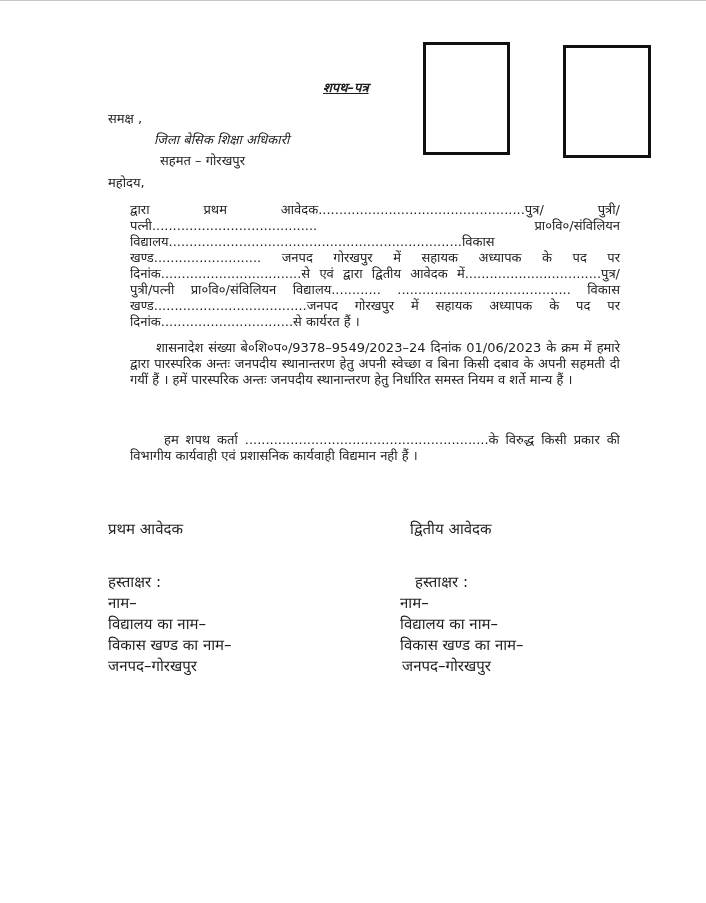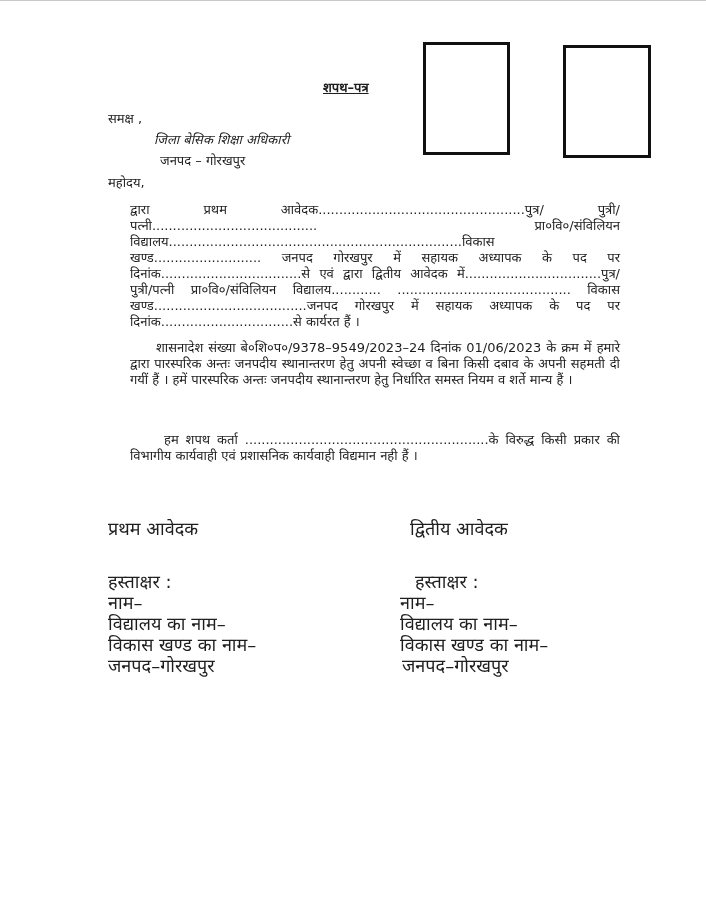--- a/index.html
+++ b/index.html
@@ -8,50 +8,50 @@
     font-family: "DejaVu Sans", "Liberation Sans", sans-serif;
     color: #1e1e1e;
   }
   .top-rule { position: absolute; left: 0; top: 0; width: 706px; height: 1px; background: #c8c8c8; }
   .photo-box { position: absolute; border: 3px solid #111; box-sizing: border-box; background: #fff; }
   #photo-1 { left: 423px; top: 42px; width: 87px; height: 113px; }
   #photo-2 { left: 563px; top: 45px; width: 88px; height: 113px; }
 
   .title {
     position: absolute; left: 323px; top: 78px; font-size: 13px; font-weight: bold;
-    text-decoration: underline; white-space: nowrap; line-height: 20px;
+    text-decoration: underline; white-space: nowrap; line-height: 20px; font-style: italic;
   }
   .line { position: absolute; font-size: 13px; line-height: 20px; white-space: nowrap; }
 
   .para {
     position: absolute; left: 108px; width: 490px; font-size: 13px;
     line-height: 16px; text-align: justify; text-align-last: left; margin-left: 22px;
   }
   #para-1 { top: 202px; }
   #para-2 { top: 340px; text-indent: 26px; }
   #para-3 { top: 432px; text-indent: 34px; }
 
   .col { position: absolute; top: 519px; width: 240px; }
   #col-left { left: 108px; }
   #col-right { left: 400px; }
-  .col .row { position: absolute; left: 0; font-size: 18px; line-height: 20px; white-space: nowrap; }
+  .col .row { position: absolute; left: 0; font-size: 15px; line-height: 20px; white-space: nowrap; }
 </style>
 </head>
 <body>
 
 <div class="top-rule"></div>
 
 <div class="photo-box" id="photo-1"></div>
 <div class="photo-box" id="photo-2"></div>
 
 <div class="title">शपथ–पत्र</div>
 
 <div class="line" style="left:108px; top:109px;">समक्ष ,</div>
 <div class="line" style="left:154px; top:130px;font-style:italic;">जिला बेसिक शिक्षा अधिकारी</div>
-<div class="line" style="left:160px; top:151px;">जनपद – गोरखपुर</div>
+<div class="line" style="left:160px; top:151px;">सहमत – गोरखपुर</div>
 <div class="line" style="left:108px; top:173px;text-align:right;">महोदय,</div>
 
 <div class="para" id="para-1">द्वारा प्रथम आवेदक..................................................पुत्र/ पुत्री/पत्नी........................................ प्रा०वि०/संविलियन विद्यालय.......................................................................विकास खण्ड.......................... जनपद गोरखपुर में सहायक अध्यापक के पद पर दिनांक..................................से एवं द्वारा द्वितीय आवेदक में.................................पुत्र/ पुत्री/पत्नी प्रा०वि०/संविलियन विद्यालय............ .......................................... विकास खण्ड.....................................जनपद गोरखपुर में सहायक अध्यापक के पद पर दिनांक................................से कार्यरत हैं ।</div>
 <div class="para" id="para-2">शासनादेश संख्या बे०शि०प०/9378–9549/2023–24 दिनांक 01/06/2023 के क्रम में हमारे द्वारा पारस्परिक अन्तः जनपदीय स्थानान्तरण हेतु अपनी स्वेच्छा व बिना किसी दबाव के अपनी सहमती दी गयीं हैं । हमें पारस्परिक अन्तः जनपदीय स्थानान्तरण हेतु निर्धारित समस्त नियम व शर्ते मान्य हैं ।</div>
 <div class="para" id="para-3">हम शपथ कर्ता ...........................................................के विरुद्ध किसी प्रकार की विभागीय कार्यवाही एवं प्रशासनिक कार्यवाही विद्यमान नही हैं ।</div>
 
 <div class="col" id="col-left">
   <div class="row" style="top:0px;">प्रथम आवेदक</div>
   <div class="row" style="top:53px;">हस्ताक्षर :</div>
   <div class="row" style="top:74px;">नाम–</div>

